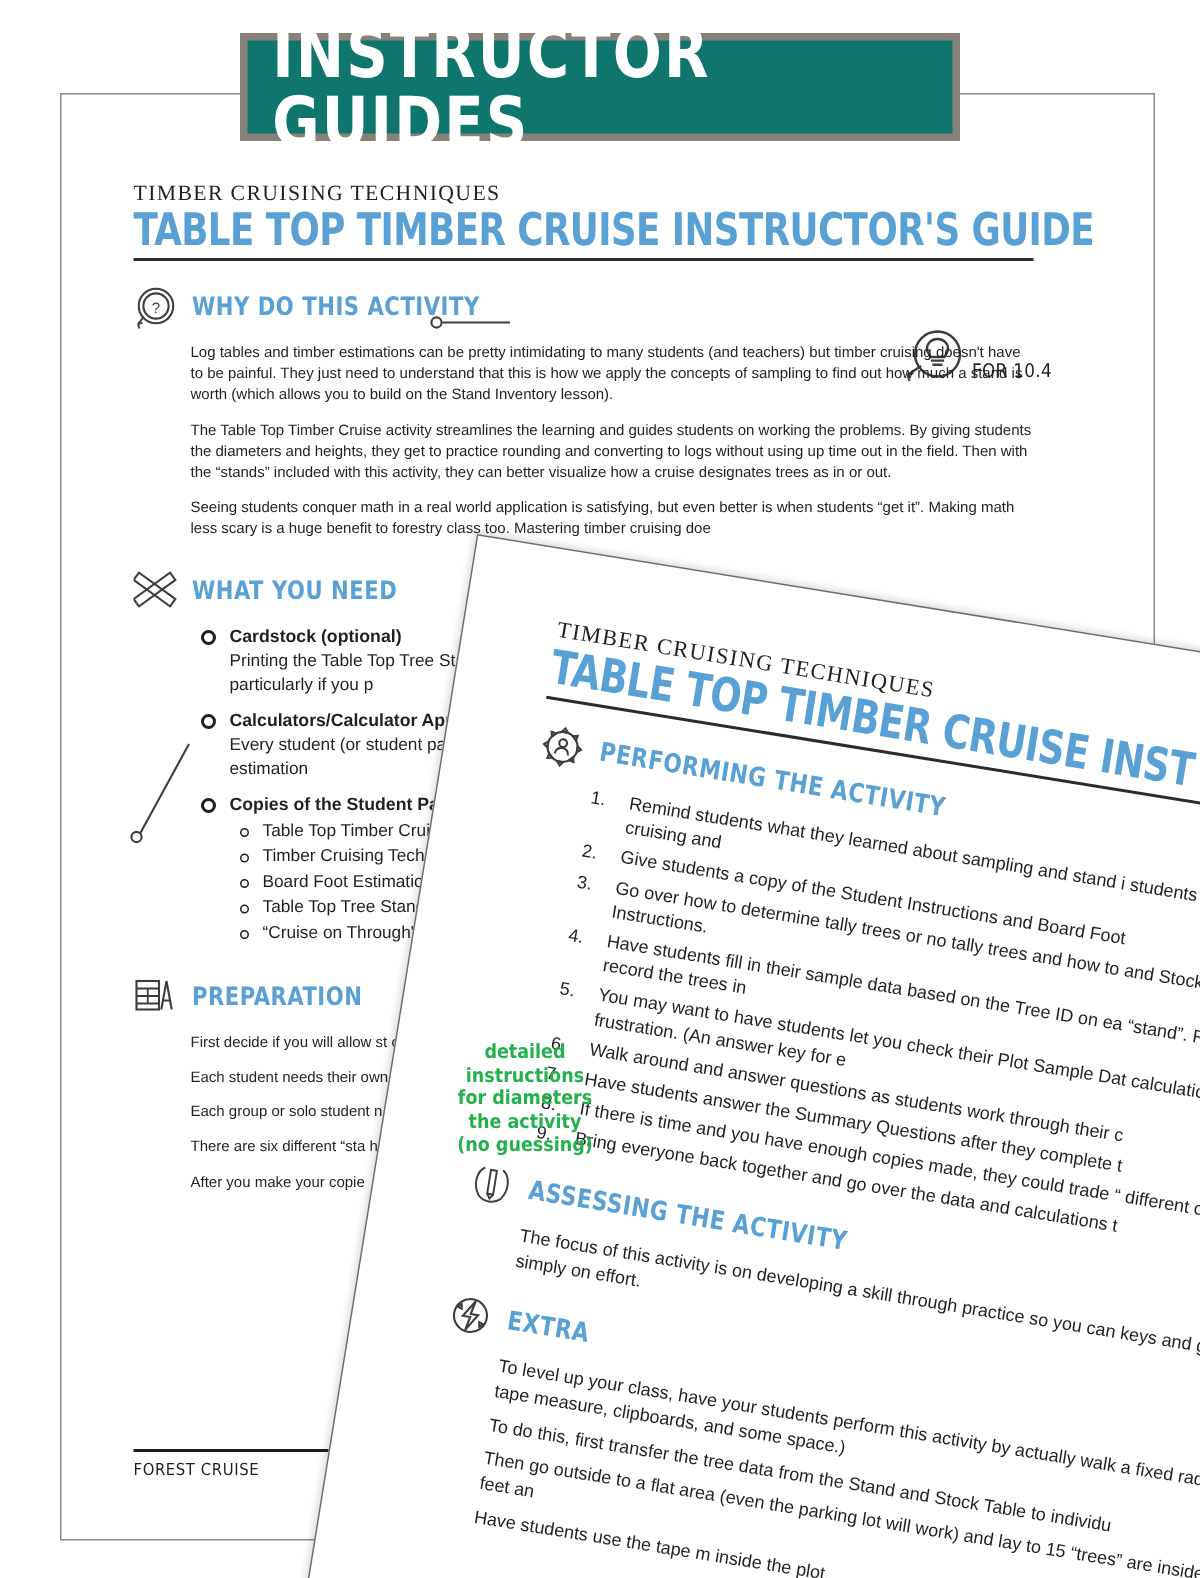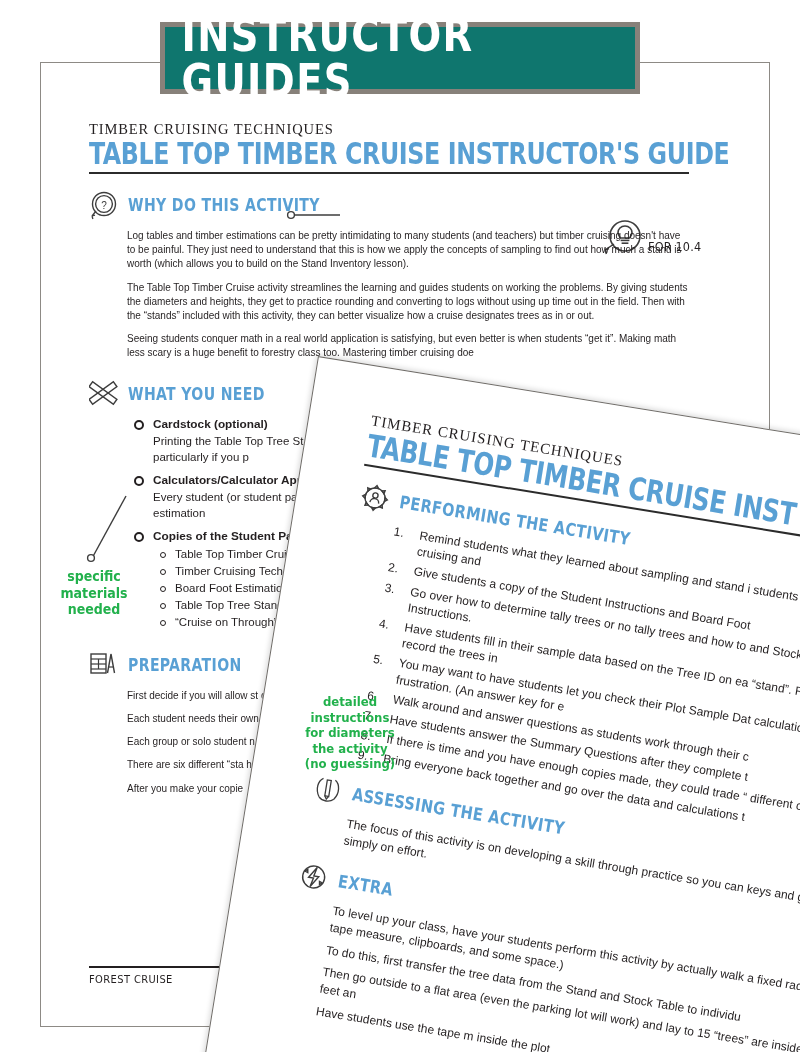--- a/index.html
+++ b/index.html
@@ -343,21 +343,20 @@
     <span>INSTRUCTOR GUIDES</span>
   </div>
 
   <div class="lead" style="left:286px;top:207px;">
     <svg width="56" height="16" viewBox="0 0 56 16">
       <circle cx="5" cy="8" r="3.4" fill="none" stroke="#3d3d3d" stroke-width="1.4"></circle>
       <line x1="9" y1="8" x2="54" y2="8" stroke="#3d3d3d" stroke-width="1.4"></line>
     </svg>
   </div>
 
-  <div class="anno anno-materials">specific materials needed</div>
   <div class="lead" style="left:86px;top:494px;">
     <svg width="42" height="70" viewBox="0 0 42 70">
       <circle cx="5" cy="64" r="3.4" fill="none" stroke="#3d3d3d" stroke-width="1.4"></circle>
       <line x1="7.5" y1="61.5" x2="40" y2="2" stroke="#3d3d3d" stroke-width="1.4"></line>
     </svg>
   </div>
 
   <div class="anno anno-detailed">detailed instructions for diameters the activity (no guessing)</div>
 
 </div>

